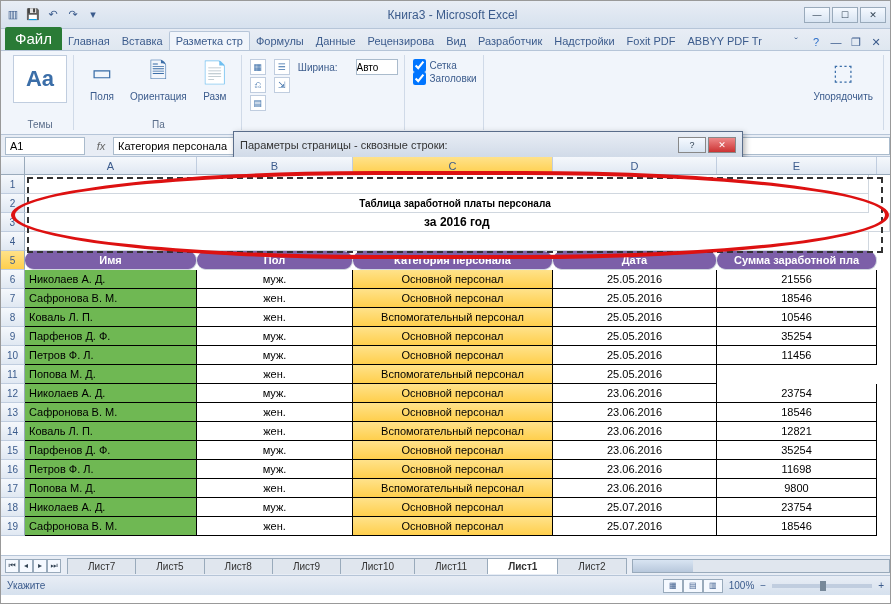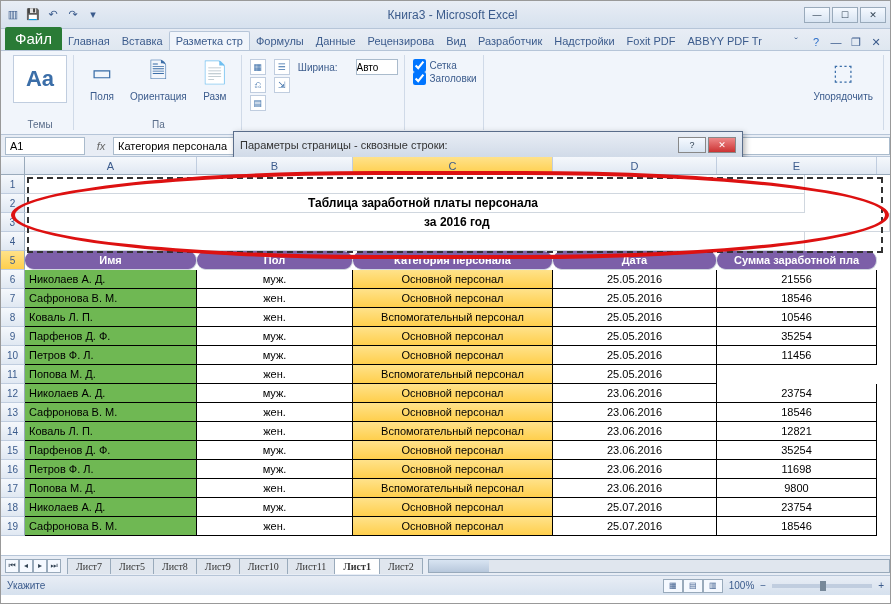--- a/index.html
+++ b/index.html
@@ -50,34 +50,34 @@
 
 .grid-wrap { position: relative; height: 398px; overflow: hidden; background:#fff; }
 .col-headers { display:flex; height:18px; background:linear-gradient(#f5f8fc,#e0e8f2); border-bottom:1px solid #9ab; }
 .row-header-spacer { width:24px; border-right:1px solid #9ab; }
 .col-header { border-right:1px solid #c0cddf; text-align:center; font-size:11px; color:#3b5b8c; line-height:18px; }
 .col-A { width:172px; } .col-B { width:156px; } .col-C { width:200px; background:linear-gradient(#ffe28a,#ffcf4d); } .col-D { width:164px; } .col-E { width:160px; }
 .grid-body { position:relative; }
 .row { display:flex; height:19px; }
 .row-header { width:24px; background:linear-gradient(#f5f8fc,#e0e8f2); border-right:1px solid #9ab; border-bottom:1px solid #c0cddf; text-align:center; font-size:10px; color:#3b5b8c; line-height:19px; }
 .cell { border-right:1px solid #d0d7df; border-bottom:1px solid #d0d7df; padding:0 4px; font-size:11px; line-height:19px; overflow:hidden; white-space:nowrap; }
-.merged-title { width:780px; text-align:center; font-weight:bold; font-size:12px; line-height:19px;padding-left:21px; }
+.merged-title { width:844px; text-align:center; font-weight:bold; font-size:10px; line-height:19px;padding-left:21px; }
 .merged-sub { width:880px; text-align:center; font-weight:bold; font-size:12px; }
 .header-row .cell { background:#7c5fa8; color:#fff; font-weight:bold; text-align:center;border-radius:9px; }
 .row-header.hl { background:linear-gradient(#ffe28a,#ffcf4d); }
 .name-cell { background:#6fb853; border-right:1px solid #000; border-bottom:1px solid #000; }
 .data-cell { border-right:1px solid #000; border-bottom:1px solid #000; text-align:center; }
 
 .marching { position:absolute; left:26px; top:20px; width:856px; height:76px; border:2px dashed #333; pointer-events:none; }
 .red-oval { position:absolute; left:10px; top:14px; width:878px; height:88px; border:4px solid #d11; border-radius:50%/60%; pointer-events:none; }
 
 .sheet-tabs { height: 20px; background:#e8edf5; border-top:1px solid #b6c5d8; display:flex; align-items:center; padding-left:4px; }
 .sheet-nav { display:flex; gap:0; margin-right:6px; }
 .sheet-nav-btn { width:14px;height:14px;border:1px solid #9ab;background:#f5f9ff;font-size:8px;display:flex;align-items:center;justify-content:center;color:#345; }
-.sheet-tab { padding:2px 8px; background:#e0e6ee; border:1px solid #9ab; border-bottom:none; font-size:10px; color:#333; margin-right:-1px;font-family:Liberation Serif, serif; }
+.sheet-tab { padding:2px 20px; background:#e0e6ee; border:1px solid #9ab; border-bottom:none; font-size:10px; color:#333; margin-right:-1px; }
 .sheet-tab.active { background:#fff; font-weight:bold; }
 .hscroll { flex:1; margin-left:6px; height:14px; background:#e0e6ee; border:1px solid #9ab; position:relative; }
 .hscroll-thumb { position:absolute; left:0; width:60px; height:12px; background:linear-gradient(#d8e4f2,#b8c8dc); }
 
 .statusbar { height:20px; background:linear-gradient(#e8edf5,#d6e1ee); border-top:1px solid #b6c5d8; display:flex; align-items:center; padding:0 6px; font-size:10px; color:#3b5b8c; }
 .status-right { margin-left:auto; display:flex; align-items:center; gap:6px; }
 .view-btns { display:flex; }
 .view-btn { width:20px;height:14px;border:1px solid #9ab;background:#f5f9ff;display:flex;align-items:center;justify-content:center;font-size:8px; }
 .zoom-slider { width:100px; height:4px; background:#c0cddf; position:relative; }
 .zoom-thumb { position:absolute; left:48px; top:-3px; width:6px; height:10px; background:#789; }

